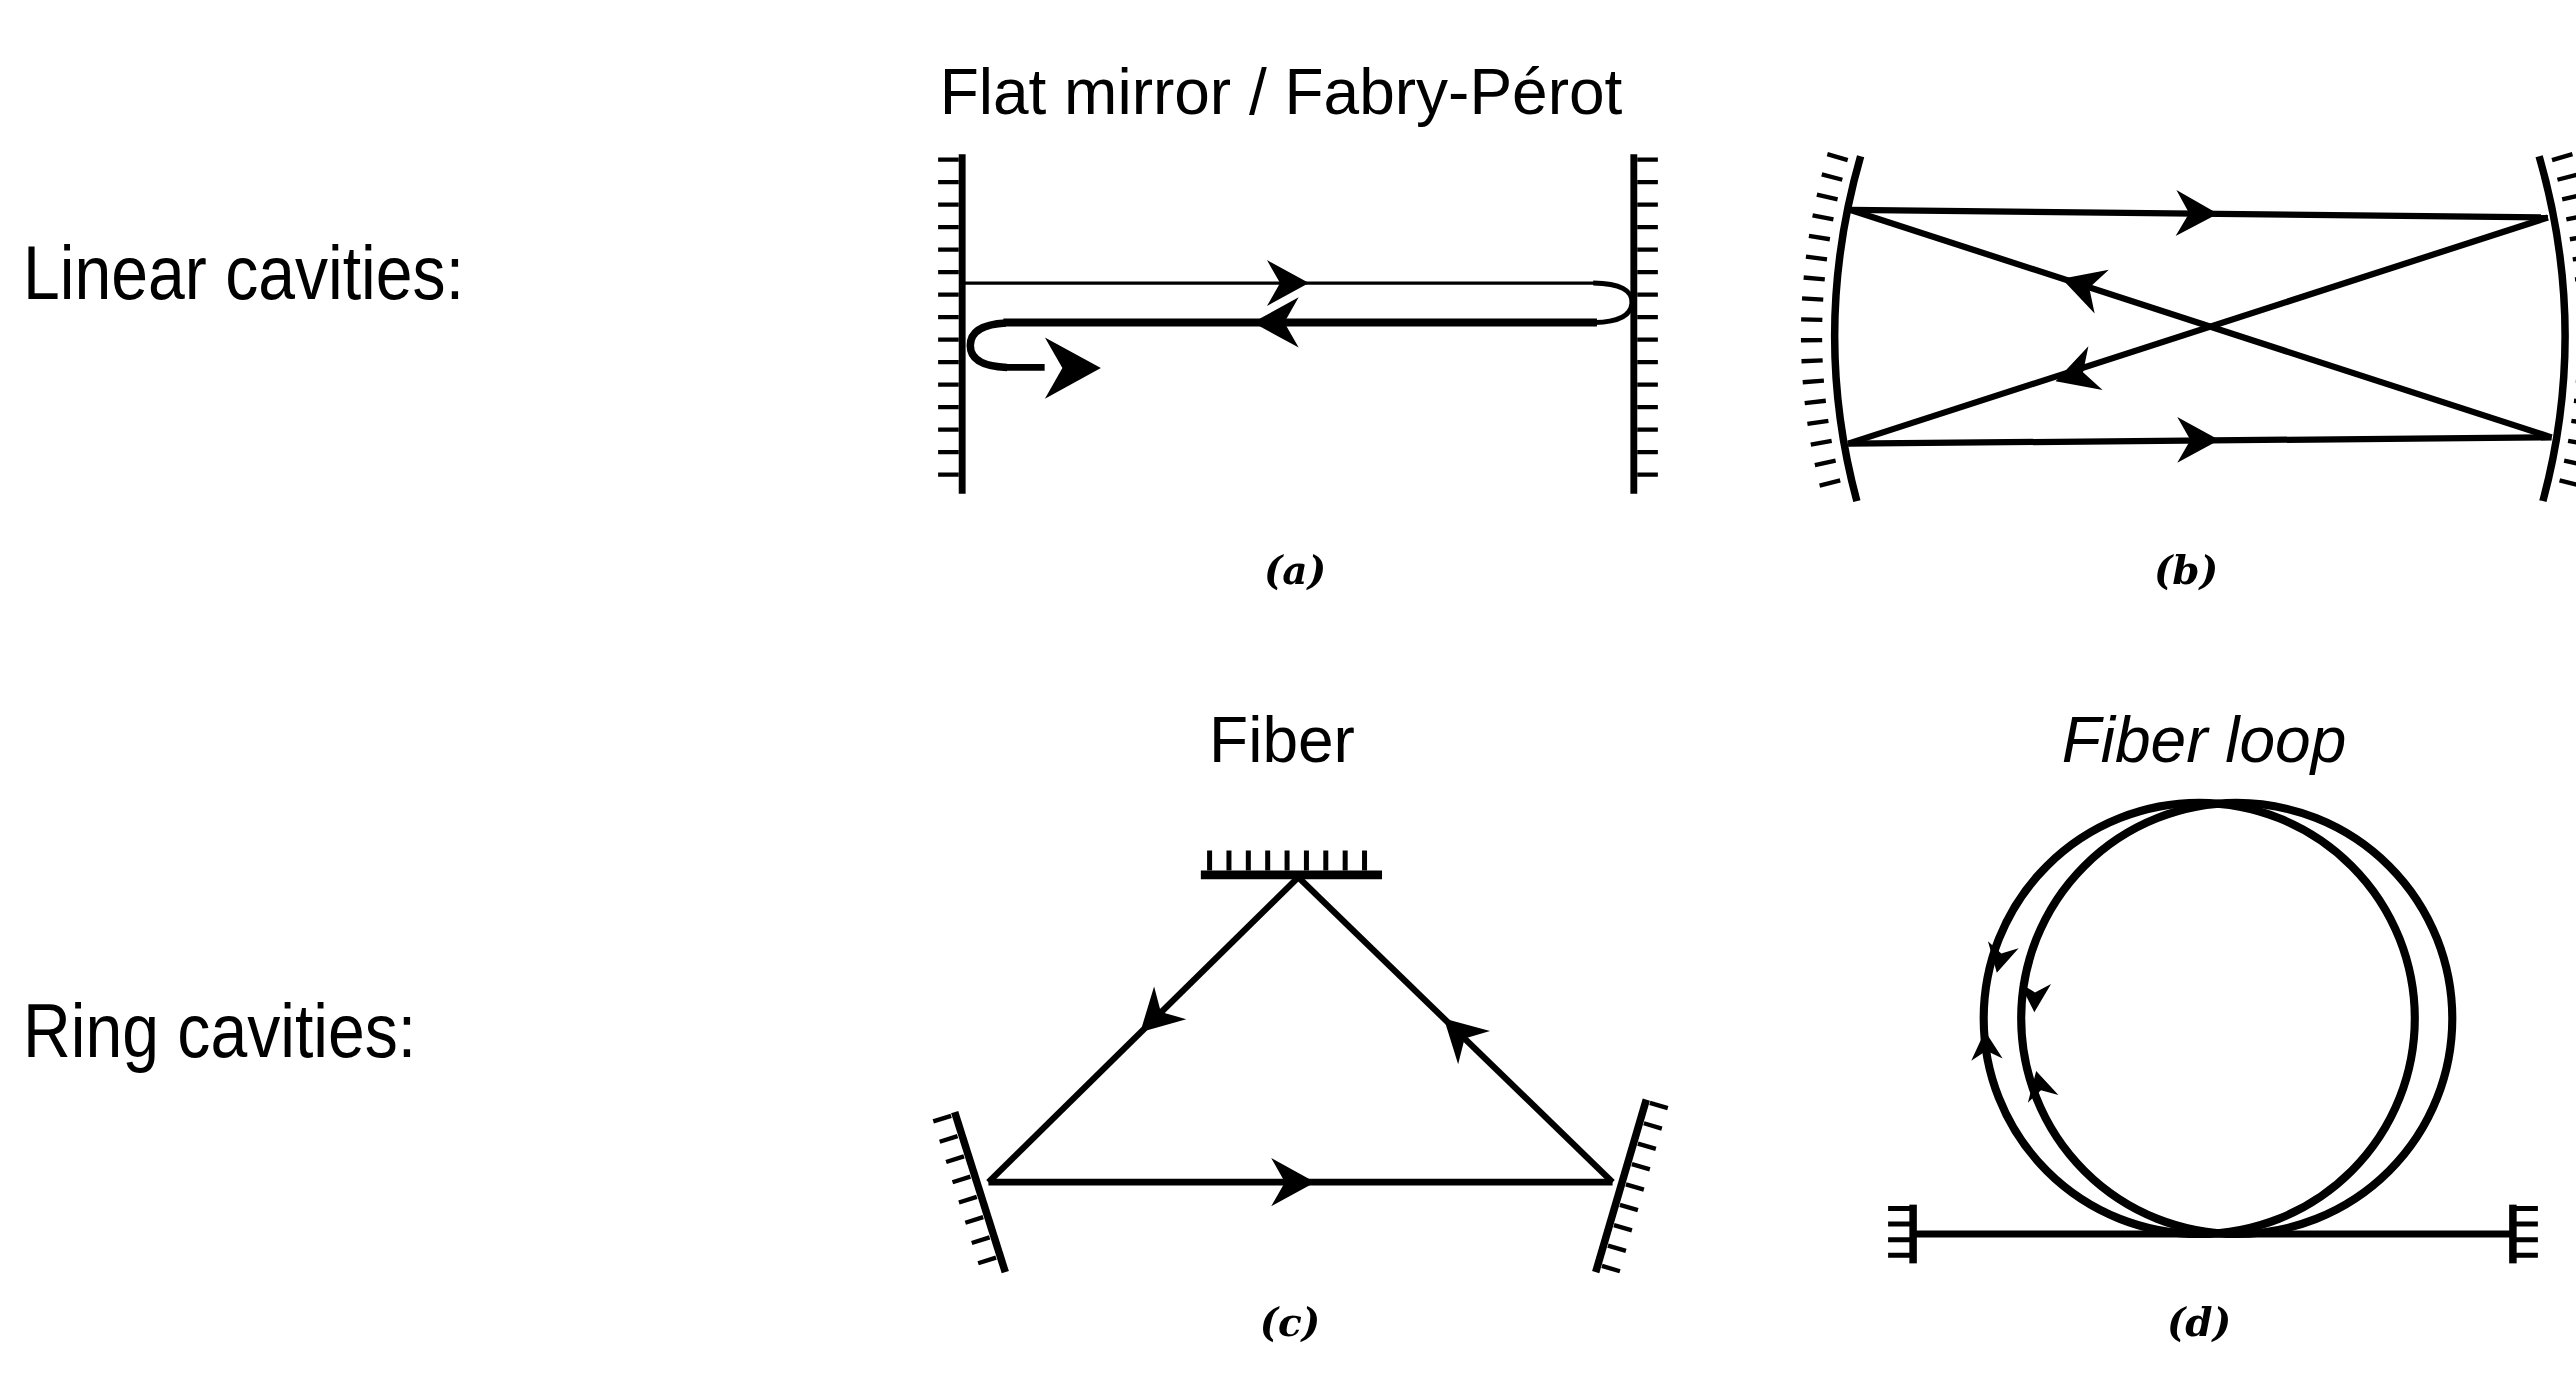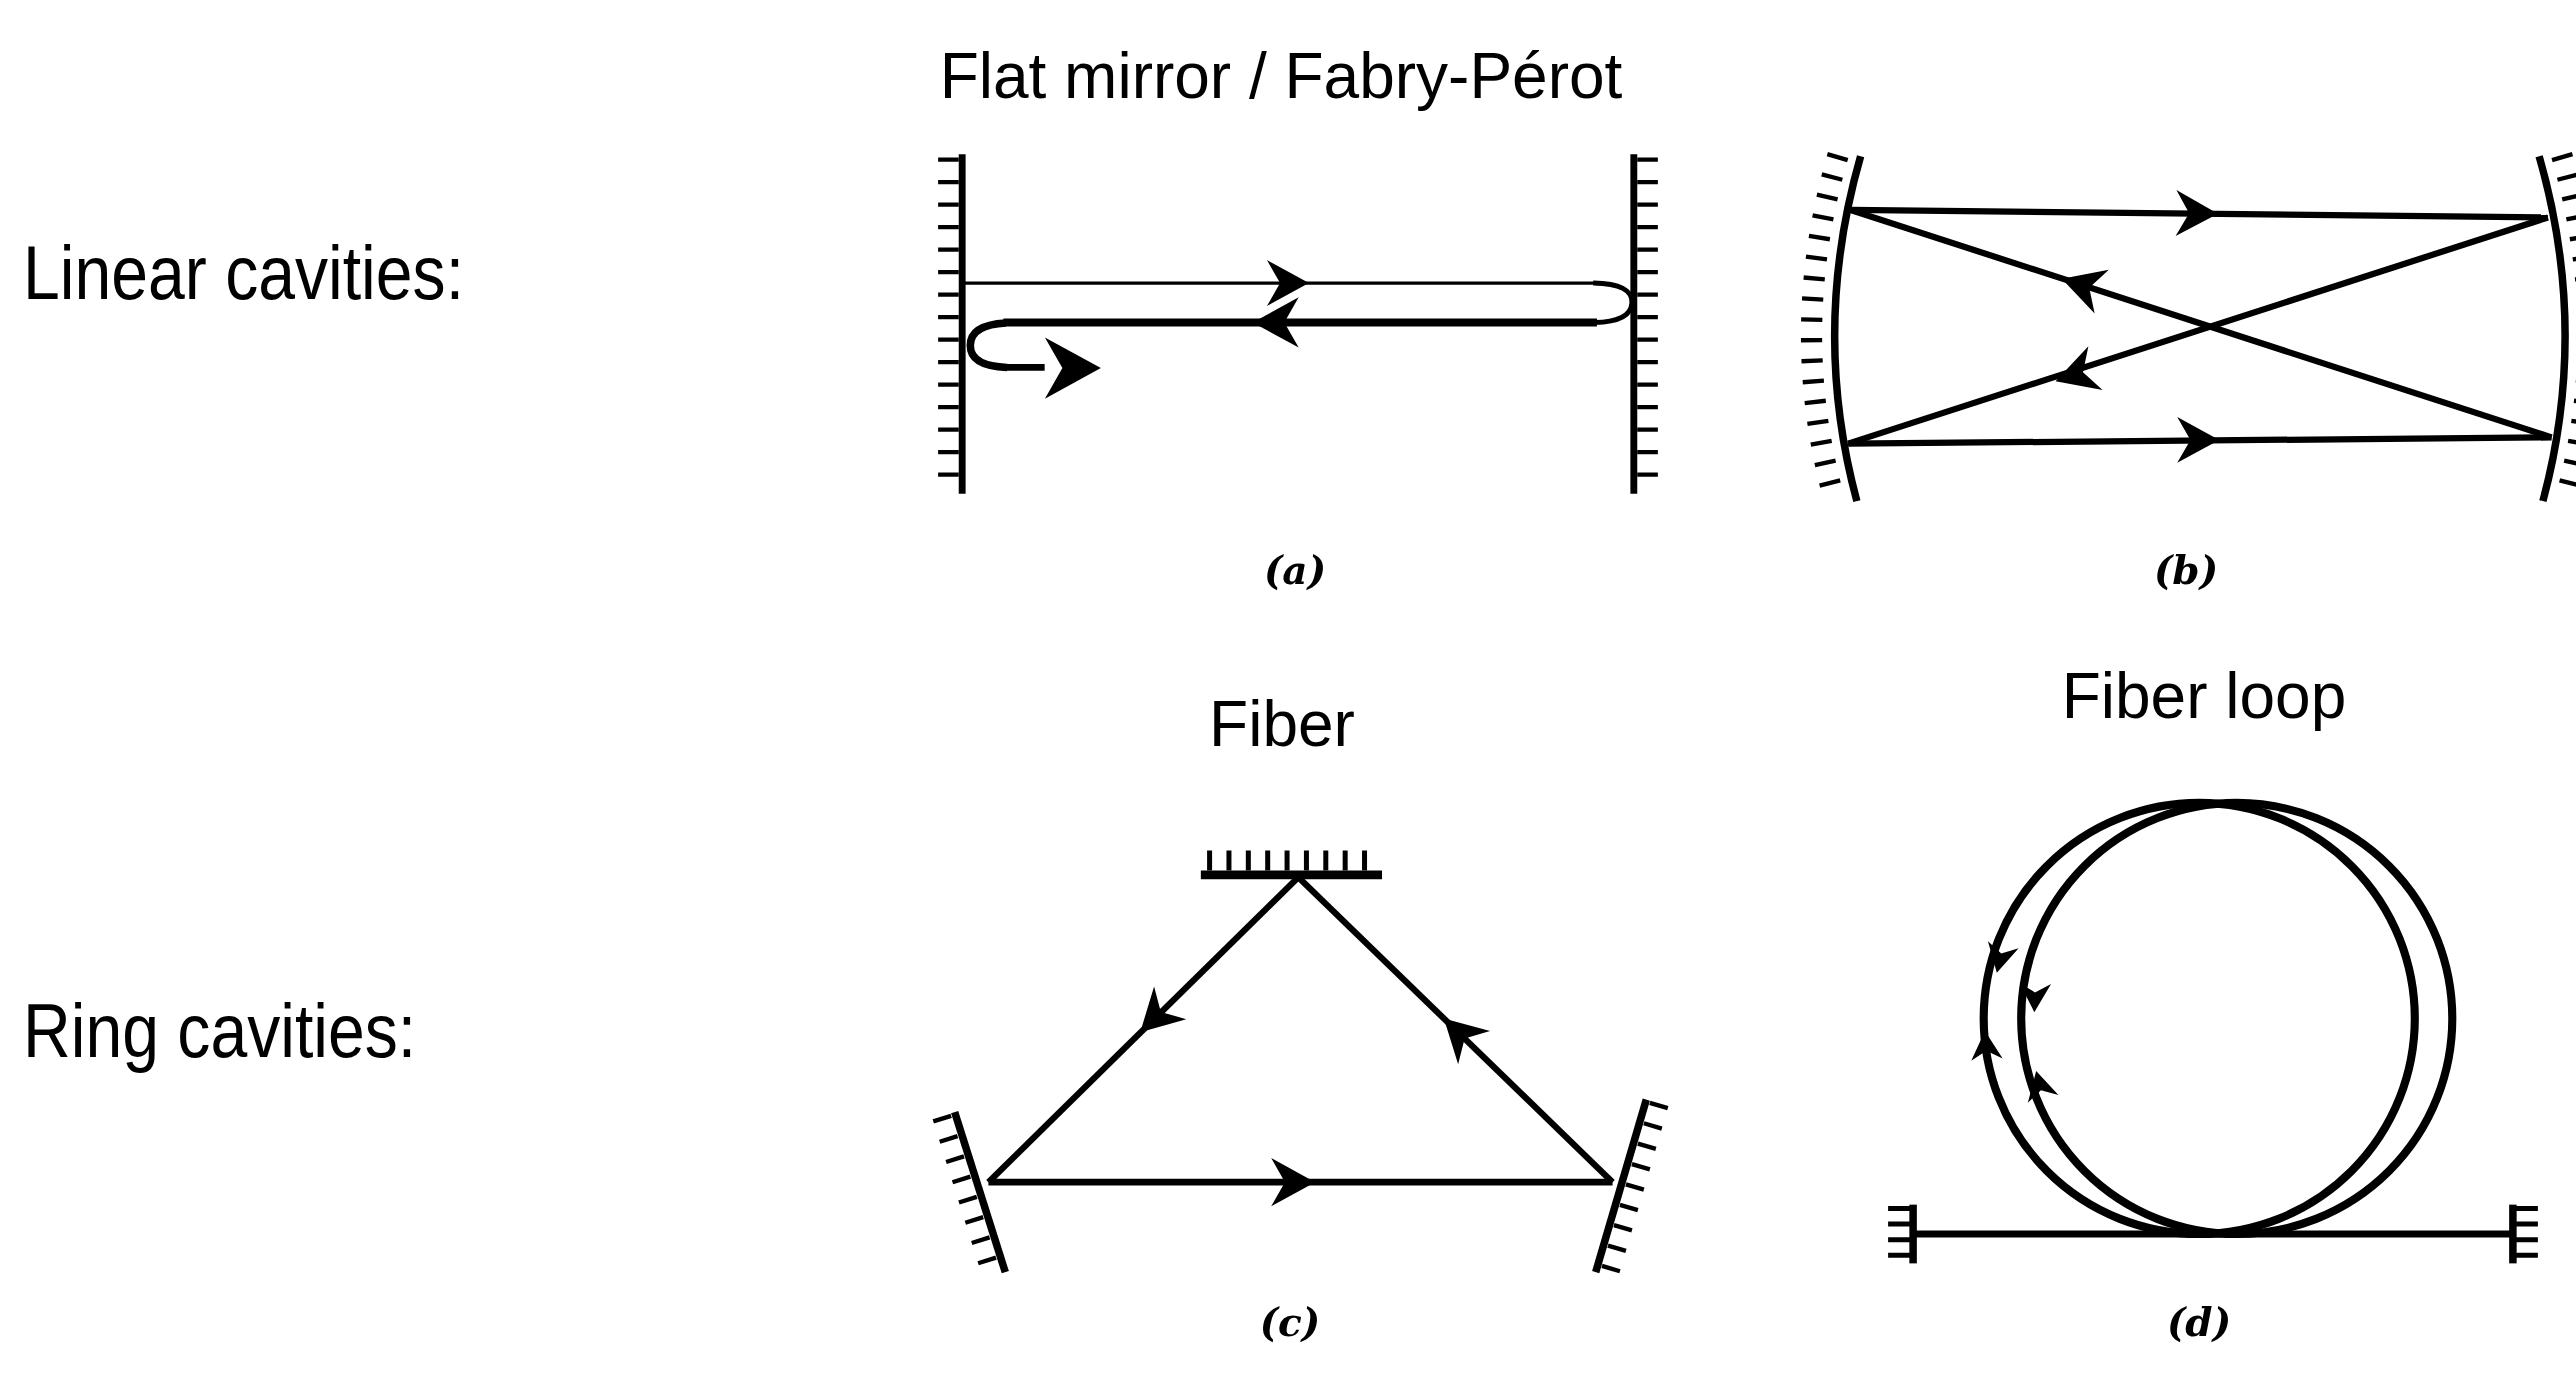--- a/index.html
+++ b/index.html
@@ -28,20 +28,21 @@
     white-space: nowrap;
     transform: scaleX(0.87);
     transform-origin: left top;
   }
   .panel-title {
     position: absolute;
     font-size: 64px;
     line-height: 1;
     white-space: nowrap;
     transform: translateX(-50%);
+    margin-top: 16px;
   }
   .panel-letter {
     position: absolute;
     font-family: "DejaVu Serif", serif;
     font-style: italic;
     font-weight: 700;
     font-size: 39px;
     line-height: 1;
     white-space: nowrap;
     transform: translateX(-50%);
@@ -54,21 +55,21 @@
 </head>
 <body>
 
 <div id="canvas">
 
   <div class="row-label" style="left:22.5px; top:235px;">Linear cavities:</div>
   <div class="row-label" style="left:22.5px; top:993px;">Ring cavities:</div>
 
   <div class="panel-title" style="left:1281px; top:44px;">Flat mirror / Fabry-Pérot</div>
   <div class="panel-title" style="left:1282px; top:692px;">Fiber</div>
-  <div class="panel-title" style="left:2204px; top:664px;">Fiber loop</div>
+  <div class="panel-title" style="left:2204px; top:692px;font-style:italic;">Fiber loop</div>
 
   <div class="panel-letter" style="left:1295px; top:551px;">(a)</div>
   <div class="panel-letter" style="left:2186px; top:551px;">(b)</div>
   <div class="panel-letter" style="left:1290px; top:1303px;">(c)</div>
   <div class="panel-letter" style="left:2199px; top:1303px;">(d)</div>
 
   <svg id="diagram-svg" width="2576" height="1399" viewBox="0 0 4123 2239">
     <defs>
 
       <path id="ah" d="M0 0 L-64 -35 L-44 0 L-64 35 Z" fill="#000000" stroke="none"></path>

